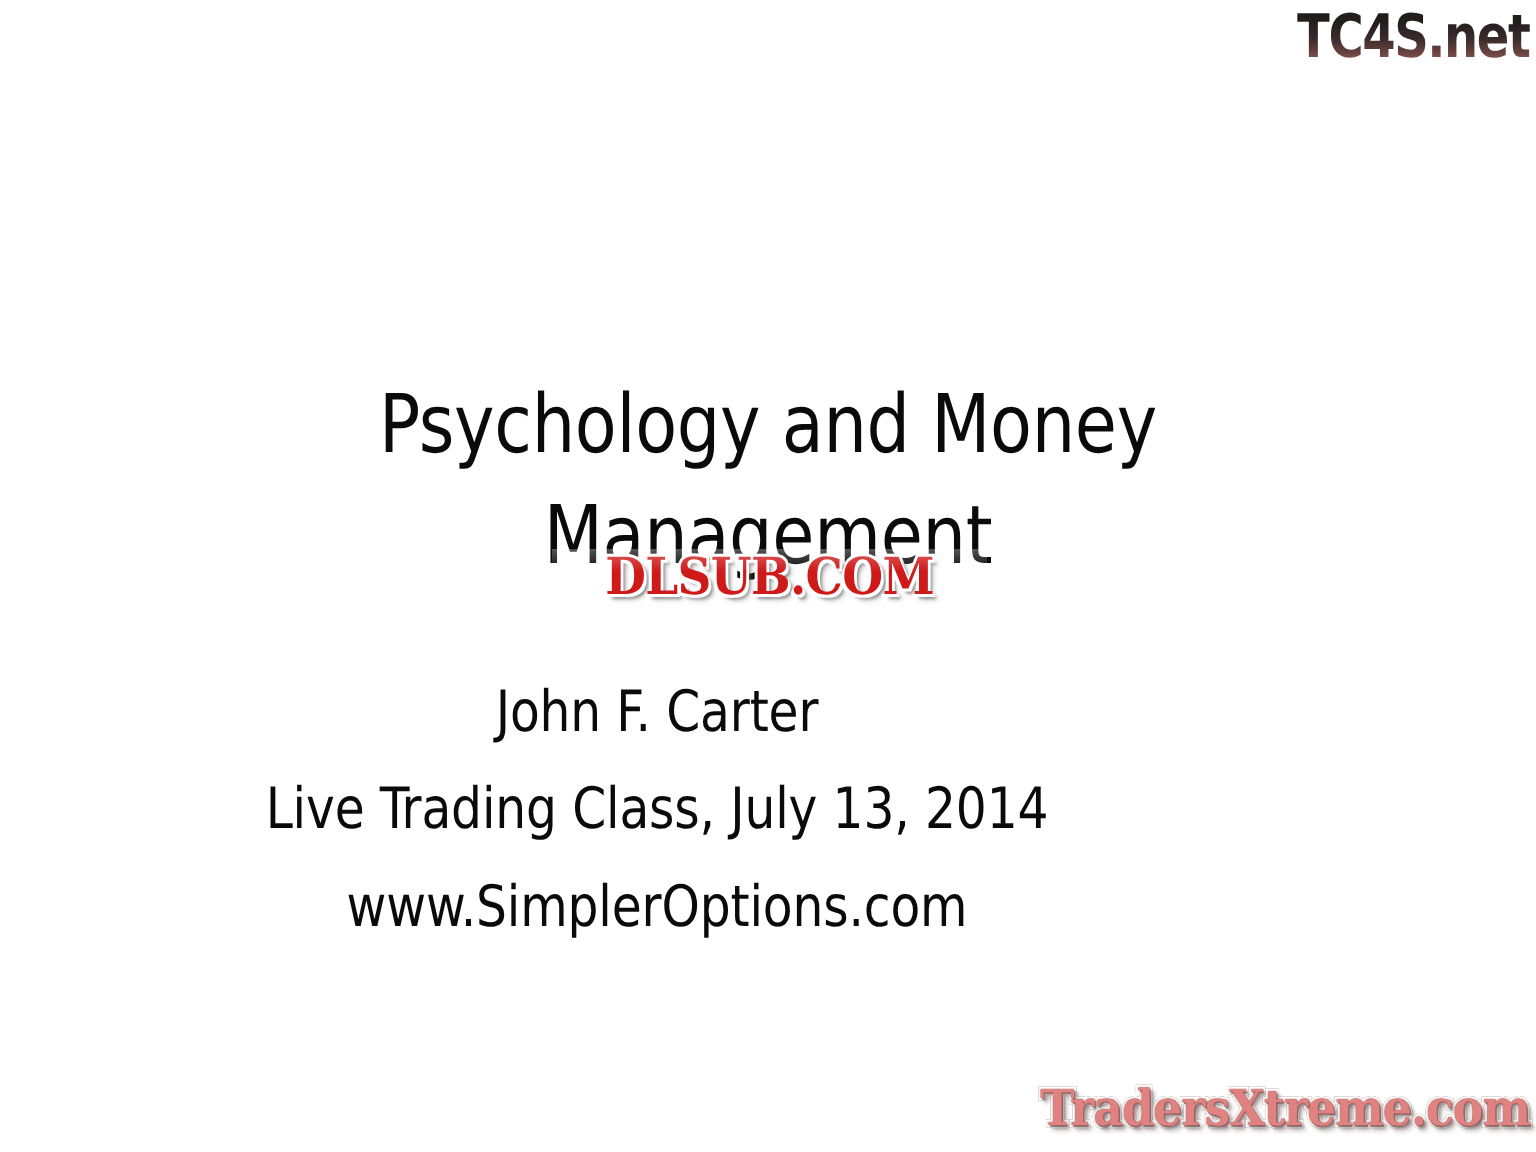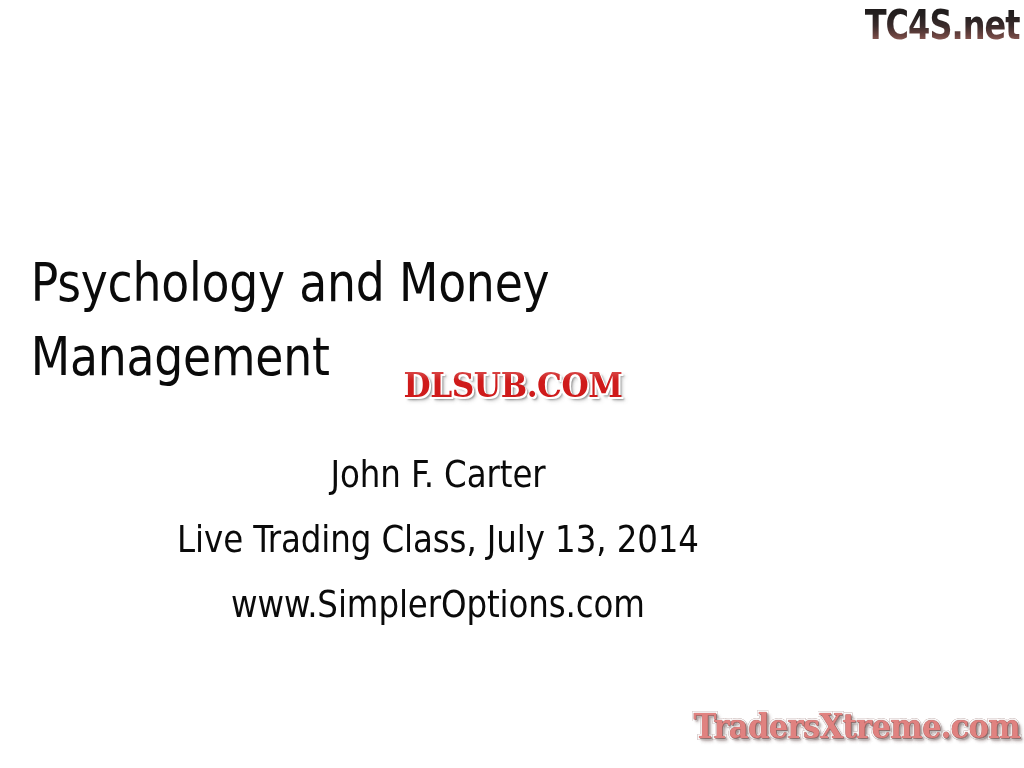--- a/index.html
+++ b/index.html
@@ -54,20 +54,21 @@
     -webkit-text-fill-color: transparent;
     filter: blur(0.35px);
   }
 
   
   #title-block {
     position: absolute;
     left: 0;
     top: 246px;
     width: 1024px;
+    text-align: center;
   }
   #title-block .title-line {
     font-family: "DejaVu Sans Condensed", "Liberation Sans Narrow", "Liberation Sans", sans-serif;
     font-weight: 400;
     font-size: 54px;
     line-height: 74px;
     color: #0a0a0a;
     letter-spacing: -0.2px;
     white-space: nowrap;
     transform: scaleX(0.94);
@@ -133,21 +134,21 @@
   }
 
   
   #tradersxtreme-logo {
     position: absolute;
     left: 684px;
     top: 708px;
     width: 336px;
     height: 50px;
     display: flex;
-    align-items: flex-start;
+    align-items: flex-end;
     justify-content: flex-end;
   }
   #tradersxtreme-logo .tx-text {
     font-family: "DejaVu Serif", "Liberation Serif", serif;
     font-weight: 700;
     font-size: 33px;
     line-height: 38px;
     letter-spacing: -0.8px;
     white-space: nowrap;
     transform: scaleX(0.93);

